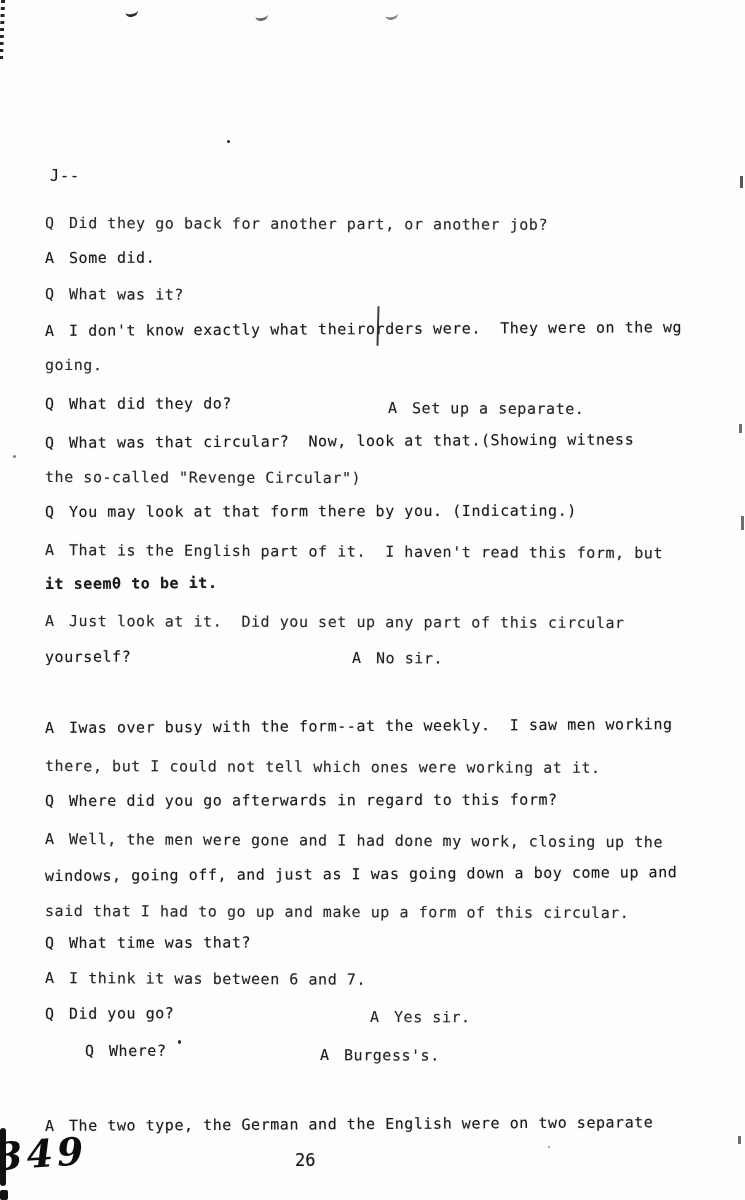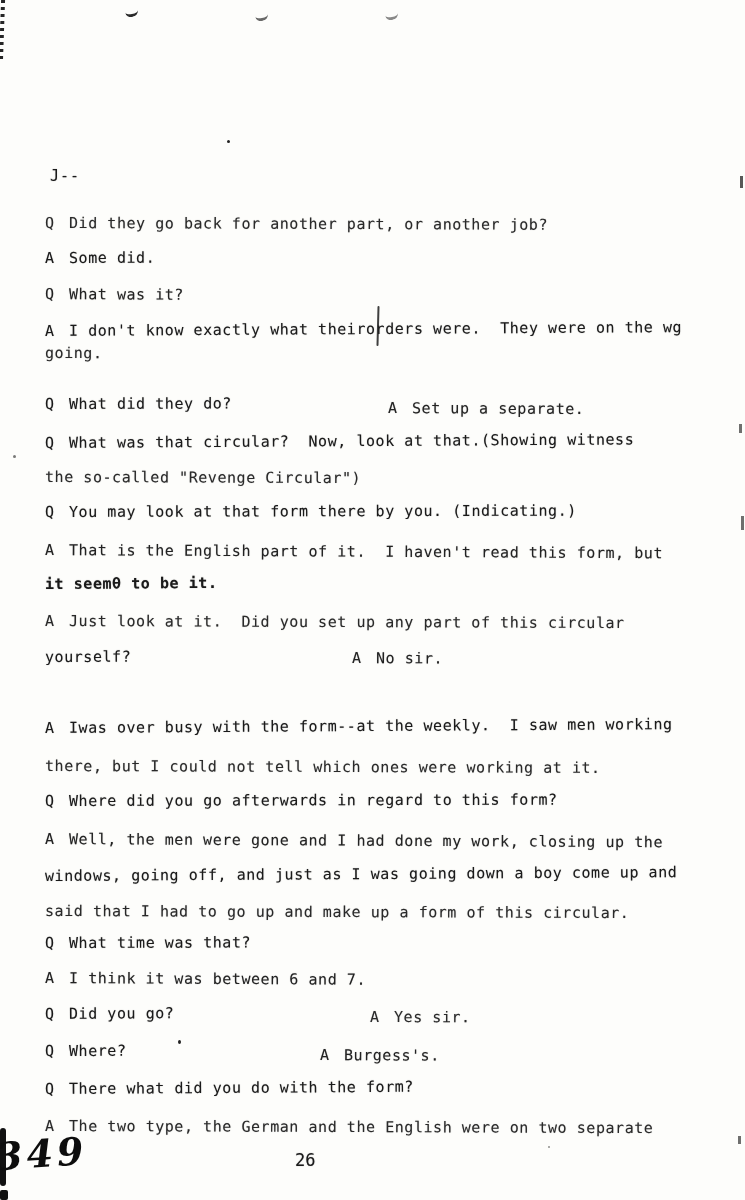--- a/index.html
+++ b/index.html
@@ -60,41 +60,40 @@
   <div id="edge-bottom-left" class="edge"></div>
   <div id="edge-bottom-left2" class="edge"></div>
   <div id="pen-mark"></div>
 
   <div id="header-mark">J--</div>
 
   <div class="tl" style="top:214px;"><span class="px">Q</span><span>Did they go back for another part, or another job?</span></div>
   <div class="tl" style="top:249px;"><span class="px">A</span><span>Some did.</span></div>
   <div class="tl" style="top:285px;"><span class="px">Q</span><span>What was it?</span></div>
   <div class="tl" style="top:322px;"><span class="px">A</span><span>I don't know exactly what theirorders were.  They were on the wg</span></div>
-  <div class="tl" style="top:344px;"><span>going.</span></div>
+  <div class="tl" style="top:356px;"><span>going.</span></div>
   <div class="tl" style="top:395px;"><span class="px">Q</span><span>What did they do?</span></div>
   <div class="tl" style="top:399px;left:388px;"><span class="px">A</span><span>Set up a separate.</span></div>
   <div class="tl" style="top:434px;"><span class="px">Q</span><span>What was that circular?  Now, look at that.(Showing witness</span></div>
   <div class="tl" style="top:468px;"><span>the so-called "Revenge Circular")</span></div>
   <div class="tl" style="top:503px;"><span class="px">Q</span><span>You may look at that form there by you. (Indicating.)</span></div>
   <div class="tl" style="top:541px;"><span class="px">A</span><span>That is the English part of it.  I haven't read this form, but</span></div>
   <div class="tl" style="top:575px;font-weight:bold;"><span>it seemθ to be it.</span></div>
   <div class="tl" style="top:612px;"><span class="px">A</span><span>Just look at it.  Did you set up any part of this circular</span></div>
   <div class="tl" style="top:648px;"><span>yourself?</span></div>
   <div class="tl" style="top:649px;left:352px;"><span class="px">A</span><span>No sir.</span></div>
   <div class="tl" style="top:719px;"><span class="px">A</span><span>Iwas over busy with the form--at the weekly.  I saw men working</span></div>
   <div class="tl" style="top:757px;"><span>there, but I could not tell which ones were working at it.</span></div>
   <div class="tl" style="top:792px;"><span class="px">Q</span><span>Where did you go afterwards in regard to this form?</span></div>
   <div class="tl" style="top:830px;"><span class="px">A</span><span>Well, the men were gone and I had done my work, closing up the</span></div>
   <div class="tl" style="top:867px;"><span>windows, going off, and just as I was going down a boy come up and</span></div>
   <div class="tl" style="top:902px;"><span>said that I had to go up and make up a form of this circular.</span></div>
   <div class="tl" style="top:934px;"><span class="px">Q</span><span>What time was that?</span></div>
   <div class="tl" style="top:969px;"><span class="px">A</span><span>I think it was between 6 and 7.</span></div>
   <div class="tl" style="top:1005px;"><span class="px">Q</span><span>Did you go?</span></div>
   <div class="tl" style="top:1008px;left:370px;"><span class="px">A</span><span>Yes sir.</span></div>
-  <div class="tl" style="top:1042px;"><span class="px">Q</span><span>Where?</span></div>
+  <div class="tl" style="top:1042px;margin-left:40px;"><span class="px">Q</span><span>Where?</span></div>
   <div class="tl" style="top:1046px;left:320px;"><span class="px">A</span><span>Burgess's.</span></div>
-  <div class="tl" style="top:1080px;"><span class="px">Q</span><span>There what did you do with the form?</span></div>
   <div class="tl" style="top:1117px;"><span class="px">A</span><span>The two type, the German and the English were on two separate</span></div>
 
   <div id="handwritten-number">349</div>
   <div id="page-number">26</div>
 </div>
 
 </body></html>

